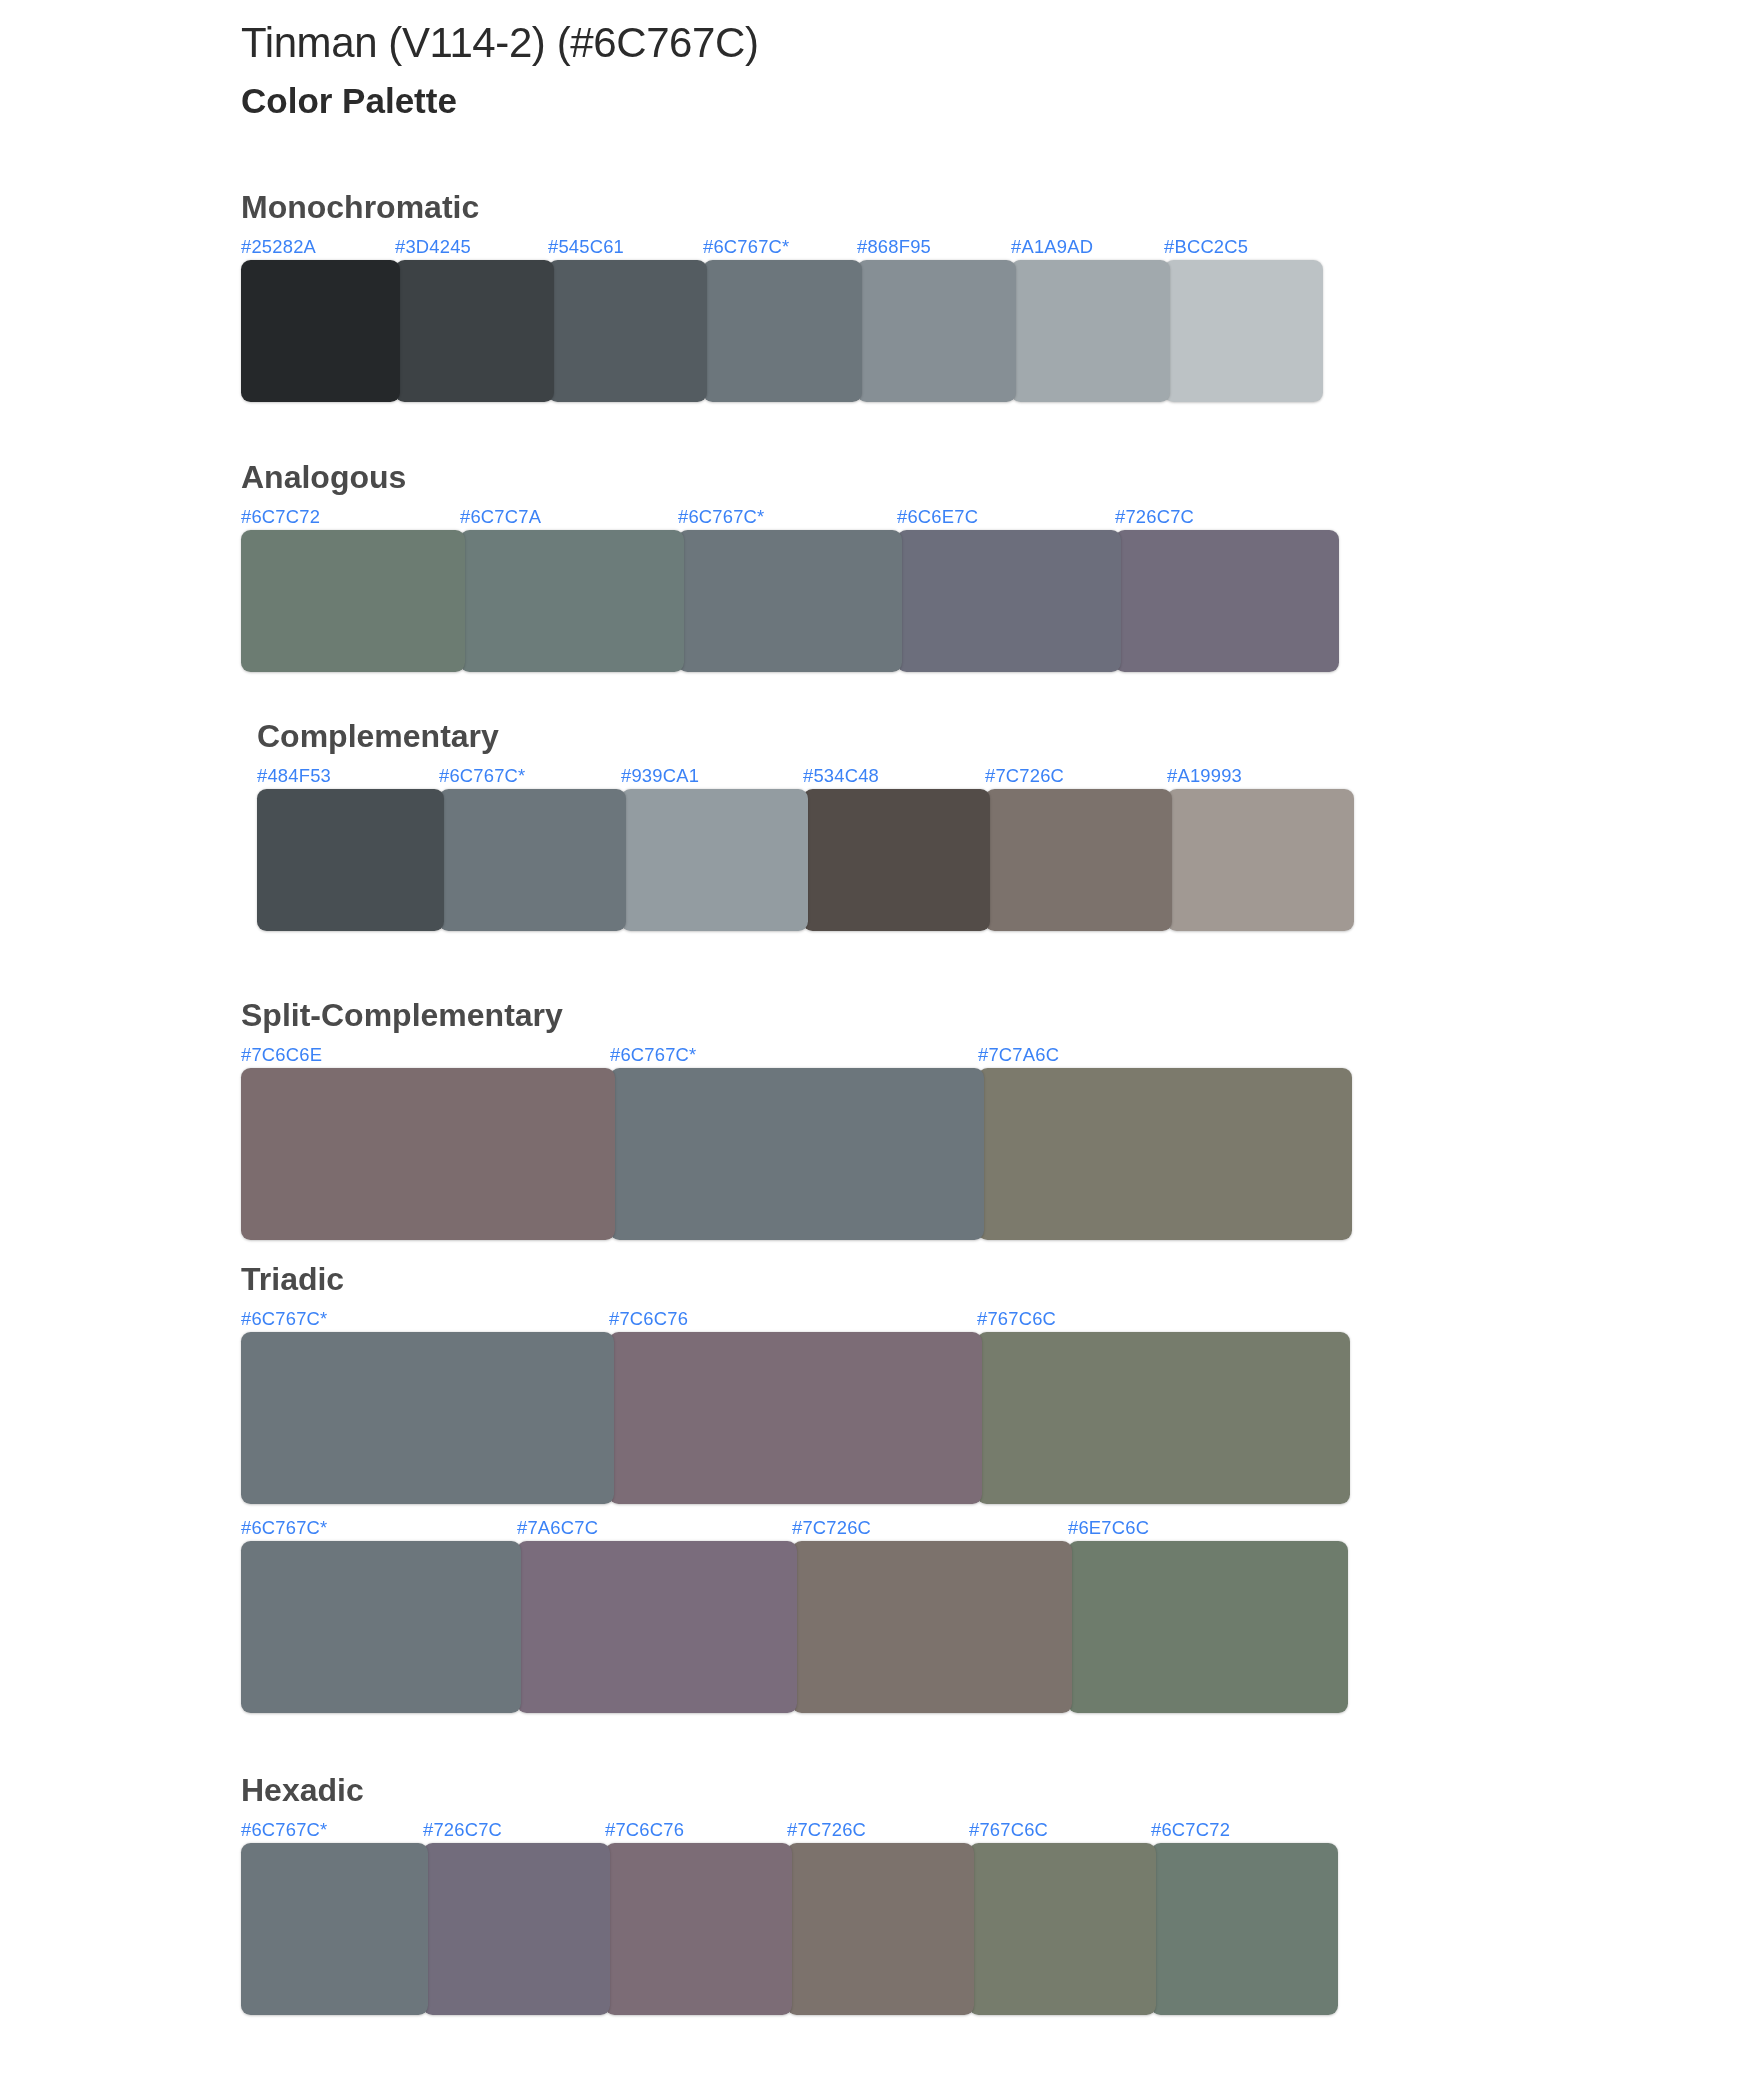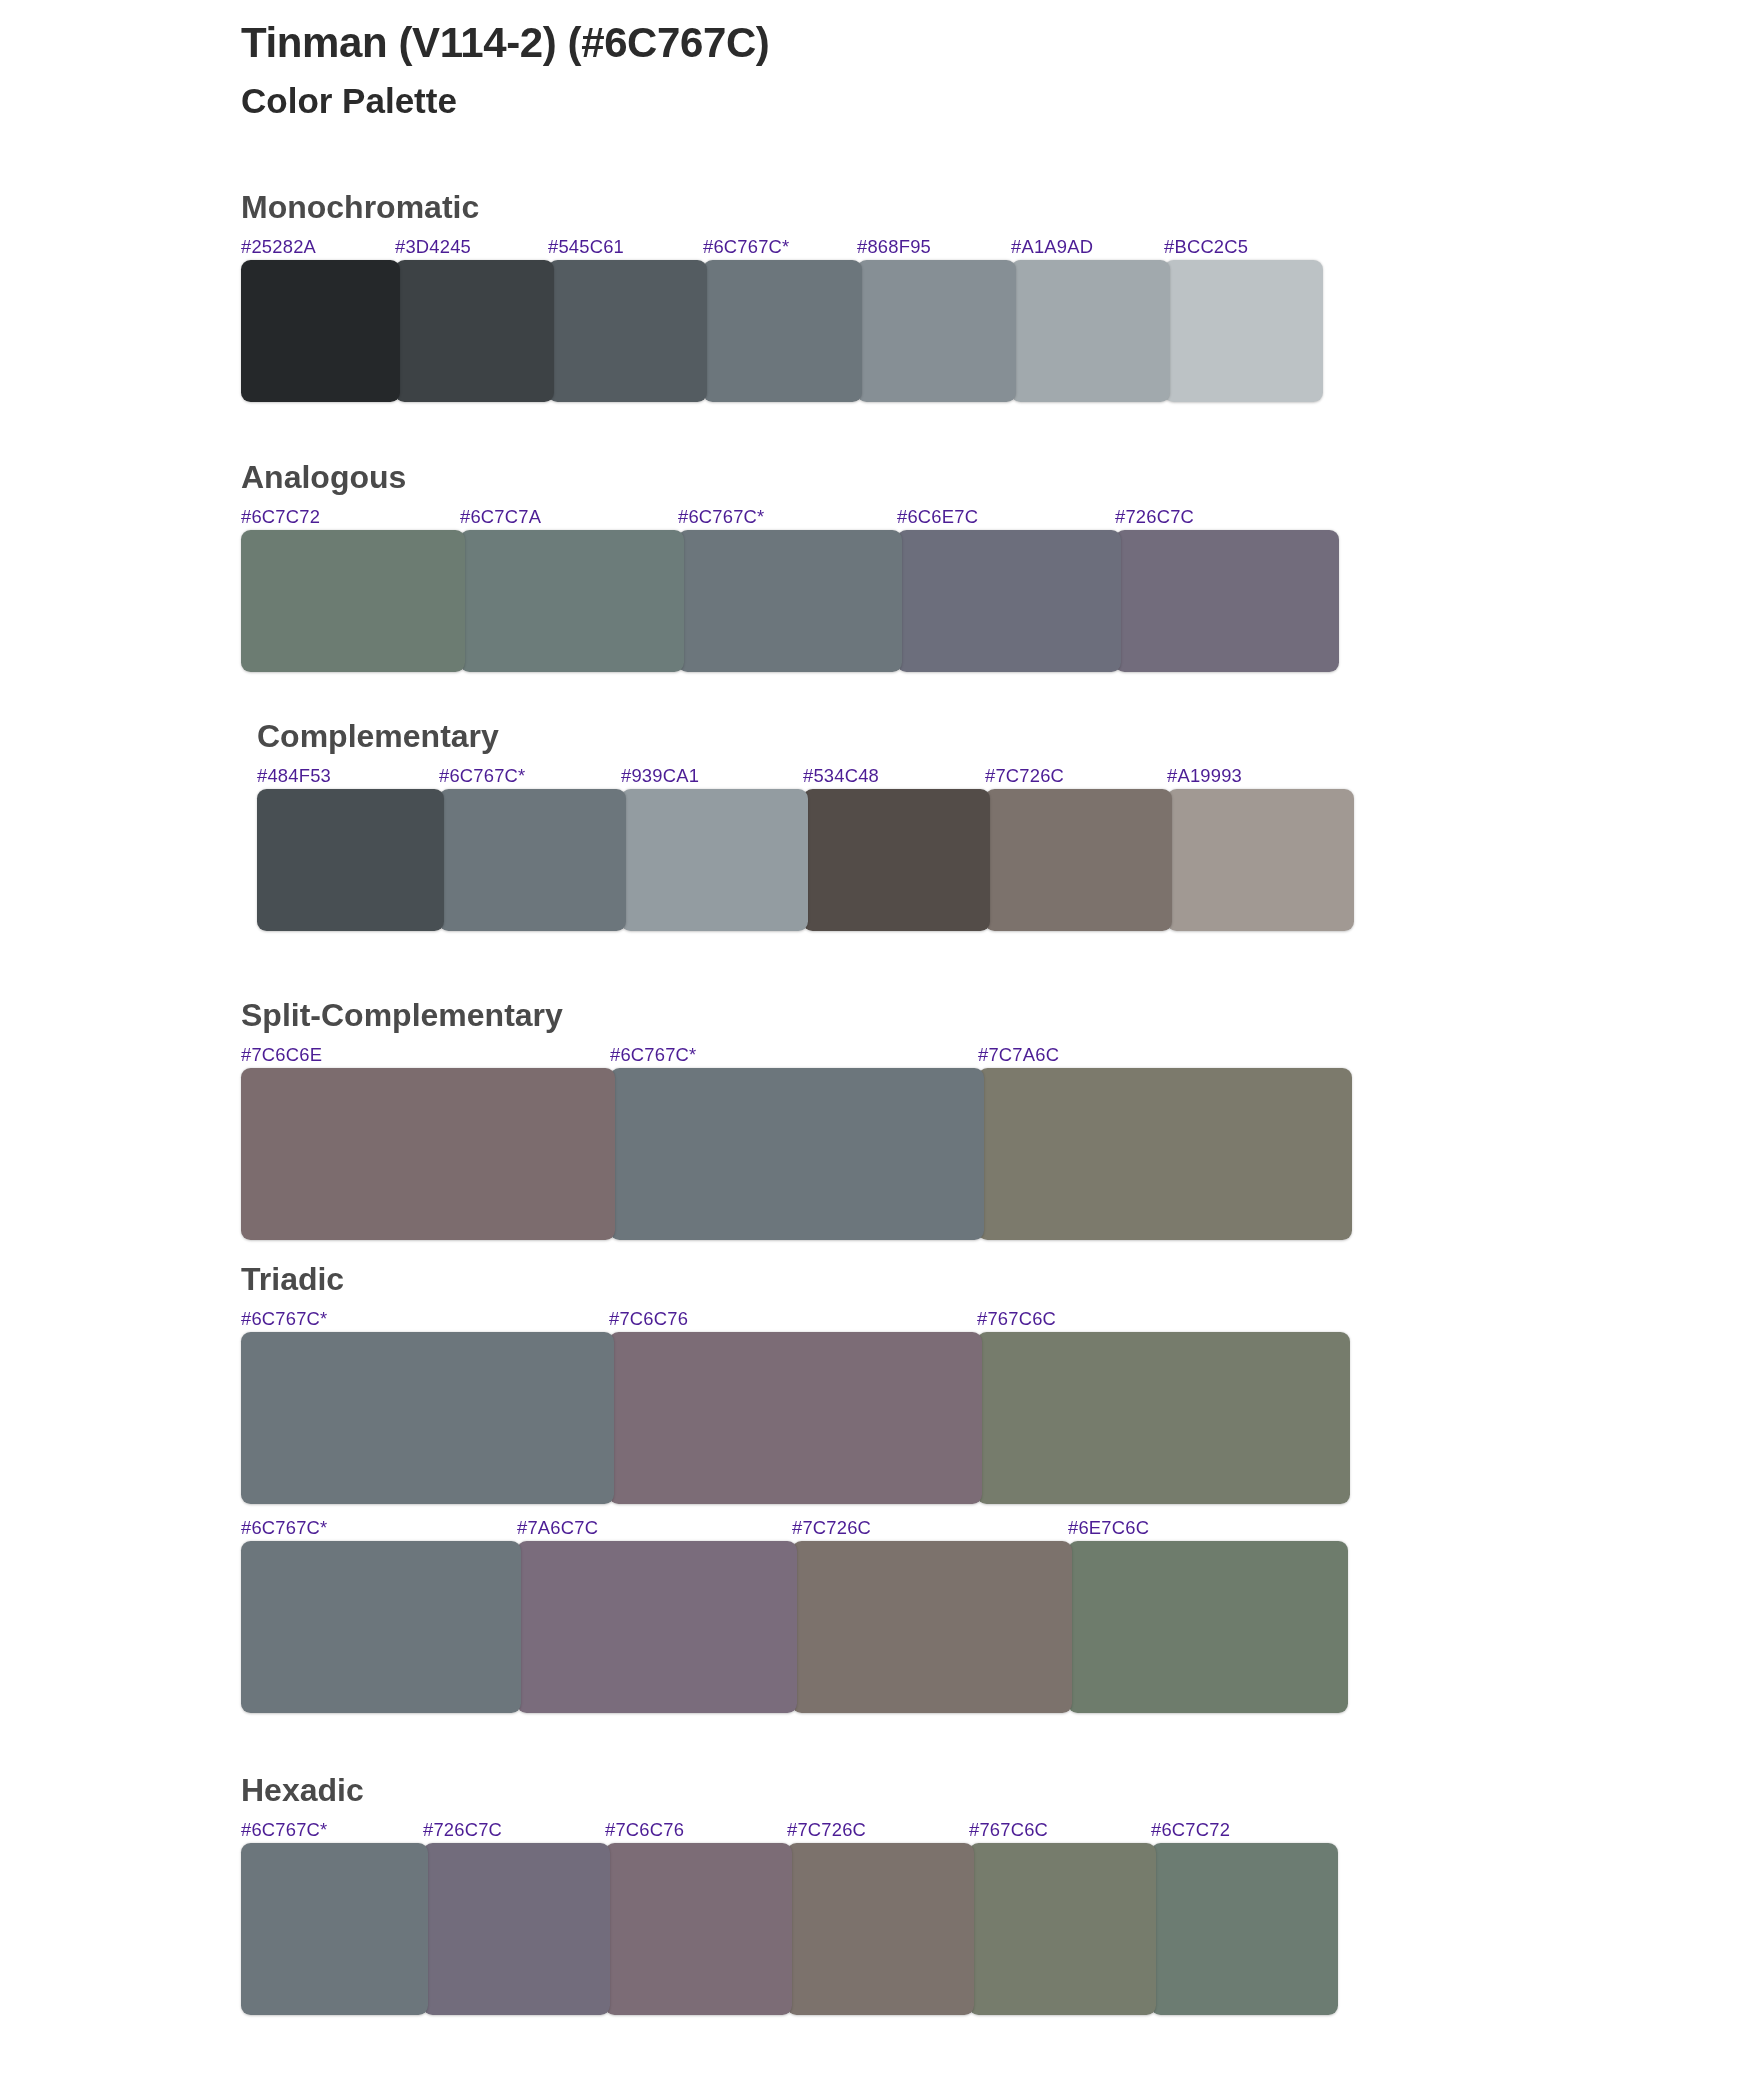--- a/index.html
+++ b/index.html
@@ -27,21 +27,21 @@
   
   .header {
     position: absolute;
     left: 241px;
     top: 17.6px;
     width: 1278px;
   }
 
   .page-title {
     font-size: 42px;
-    font-weight: bold;
+    font-weight: normal;
     color: #2b2b2b;
     letter-spacing: -0.4px;
     line-height: 1.18;
     white-space: nowrap;
   }
 
   .page-subtitle {
     font-size: 35px;
     font-weight: bold;
     color: #2b2b2b;
@@ -67,21 +67,21 @@
   .swatch-labels {
     position: relative;
     height: 24px;
   }
 
   .swatch-label {
     position: absolute;
     top: 0;
     font-size: 18.4px;
     font-weight: normal;
-    color: #4c1d95;
+    color: #3b82f6;
     white-space: nowrap;
     letter-spacing: 0.2px;
   }
 
   .swatch-bar {
     position: relative;
     height: 0;
   }
 
   .swatch {

